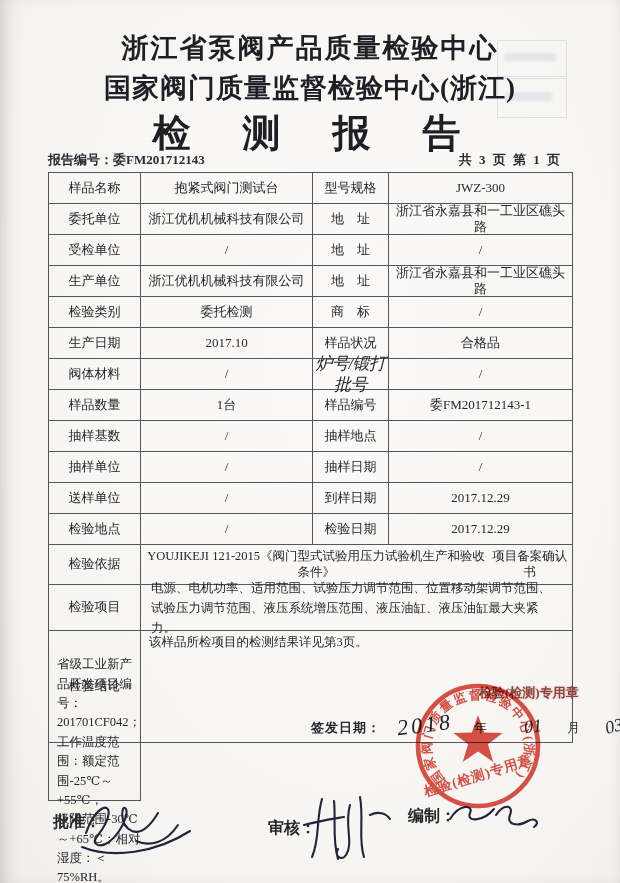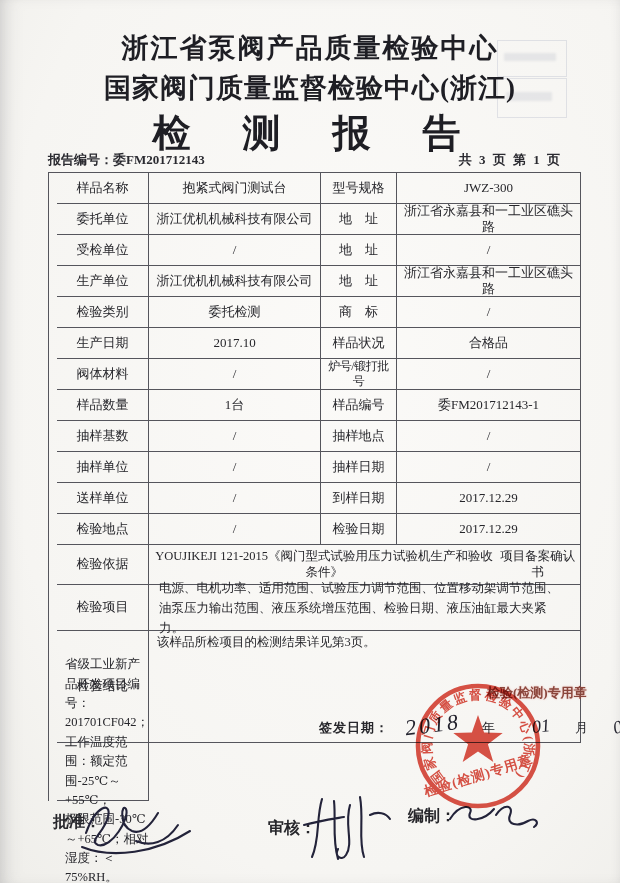--- a/index.html
+++ b/index.html
@@ -17,28 +17,28 @@
   .t2{top:70px;font-size:27px;letter-spacing:1px;}
   .t3{top:108px;font-size:38px;letter-spacing:7px;}
   .meta{position:absolute;top:151px;left:48px;width:524px;font-size:13px;font-weight:bold;color:#2a2a30;}
   .meta .pages{position:absolute;right:10px;top:0;letter-spacing:2px;}
   
   .ghost{position:absolute;border:1px solid rgba(140,150,175,.30);filter:blur(.4px);opacity:.75;}
   .g1{left:497px;top:40px;width:68px;height:35px;}
   .g2{left:497px;top:78px;width:68px;height:38px;}
   .gbar{position:absolute;background:rgba(95,105,135,.16);filter:blur(1.2px);}
   
-  .tbl{position:absolute;left:48px;top:172px;width:524px;border-top:1px solid #55555c;border-left:1px solid #55555c;background:transparent;padding-left:8px;}
+  .tbl{position:absolute;left:48px;top:172px;width:524px;border-top:1px solid #55555c;border-left:1px solid #55555c;background:transparent;}
   .tr{display:grid;grid-template-columns:92px 172px 76px 184px;}
   .tr.span2{grid-template-columns:92px 432px;}
   .td{border-right:1px solid #55555c;border-bottom:1px solid #55555c;
       display:flex;align-items:center;justify-content:center;
       font-size:13px;line-height:1.25;text-align:center;height:31px;box-sizing:border-box;padding:0 2px;}
   .td.lbl{color:#26262b;}
-  .td.tight{font-size:12px;letter-spacing:-0.5px;}
+  .td.tight{font-size:17px;letter-spacing:-0.5px;font-style:italic;}
   .rh40 .td{height:40px;}
   .rh46 .td{height:46px;}
   .rh112 .td{height:112px;}
   .rh58 .td{height:58px;}
   .basisv{flex-direction:row;font-size:12.5px;}
   .itemsv{justify-content:flex-start;text-align:left;font-size:12.5px;line-height:1.6;padding:2px 10px;}
   .remarkv{justify-content:flex-start;text-align:left;font-size:12.5px;line-height:1.55;padding:2px 8px;}
   .lbl-sp{letter-spacing:8px;text-indent:8px;}
   .conclv{position:relative;display:block;padding:0;}
   .concl-text{position:absolute;left:8px;top:4px;font-size:12.5px;}
@@ -157,21 +157,21 @@
     <div class="tr span2 rh40">
       <div class="td lbl">检验依据</div>
       <div class="td basisv">
         <span>YOUJIKEJI 121-2015《阀门型式试验用压力试验机生产和验收条件》</span>
         <span>项目备案确认书</span>
       </div>
     </div>
 
     <div class="tr span2 rh46">
       <div class="td lbl">检验项目</div>
-      <div class="td itemsv">电源、电机功率、适用范围、试验压力调节范围、位置移动架调节范围、油泵压力输出范围、液压系统增压范围、检验日期、液压油缸最大夹紧力。</div>
+      <div class="td itemsv">电源、电机功率、适用范围、试验压力调节范围、位置移动架调节范围、试验压力调节范围、液压系统增压范围、液压油缸、液压油缸最大夹紧力。</div>
     </div>
 
     <div class="tr span2 rh112">
       <div class="td lbl">检验结论</div>
       <div class="td conclv">
         <div class="concl-text">该样品所检项目的检测结果详见第3页。</div>
         <div class="seal-note">检验(检测)专用章</div>
         <div class="signline">
           <span class="sdl">签发日期：</span>
           <span class="hw hw-y">2018</span>

